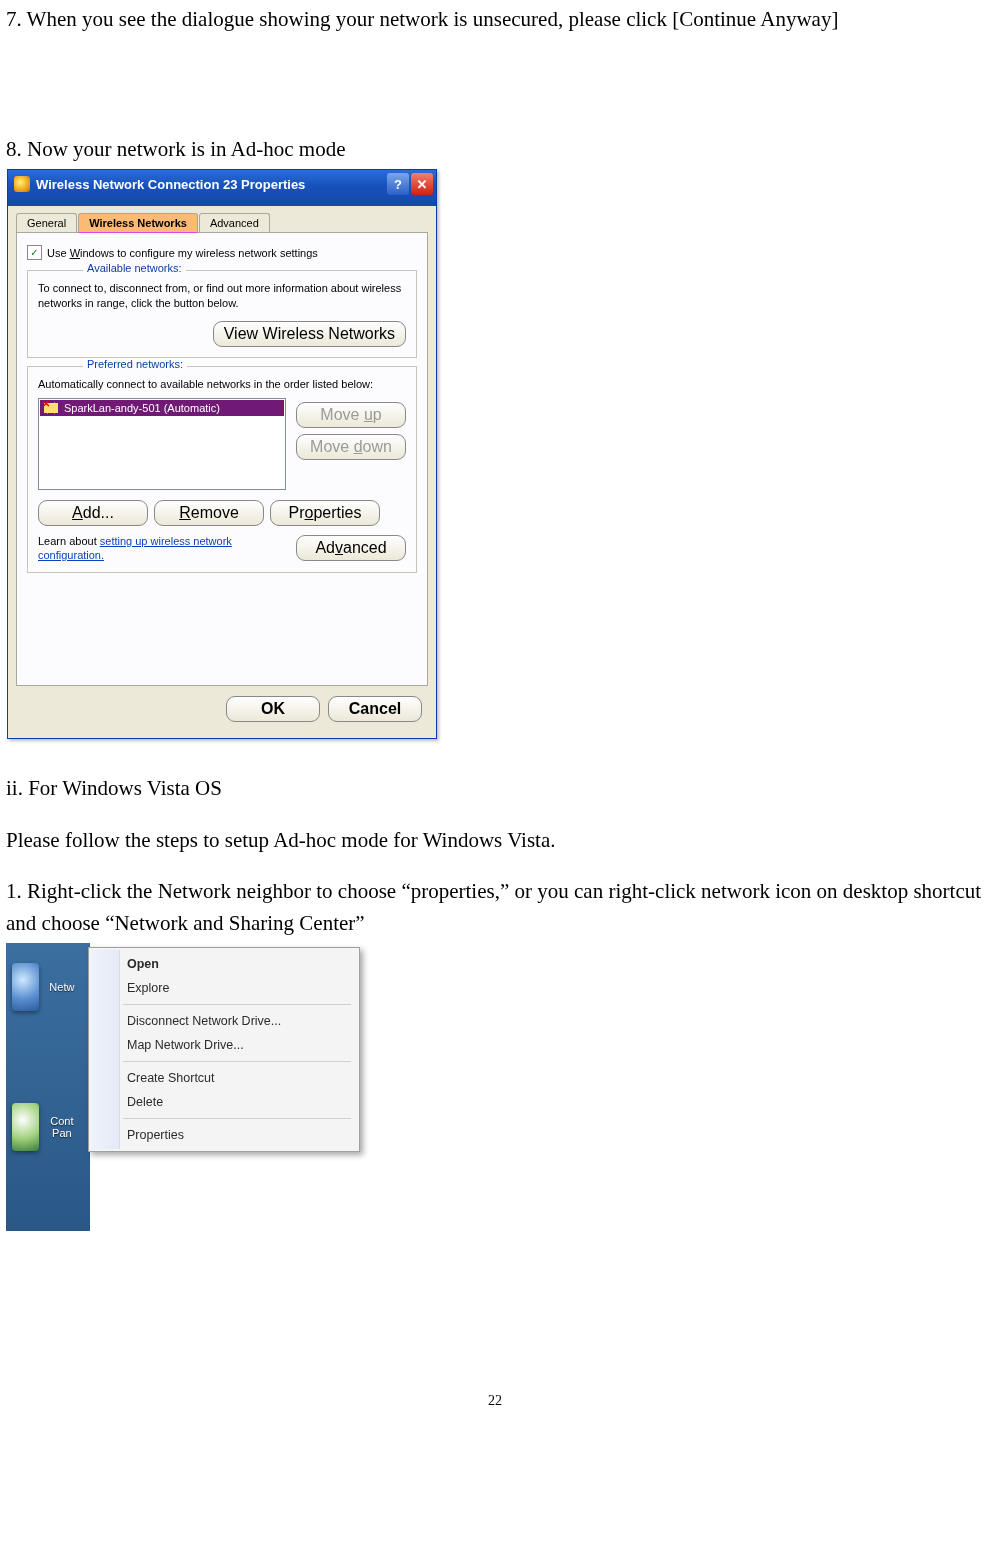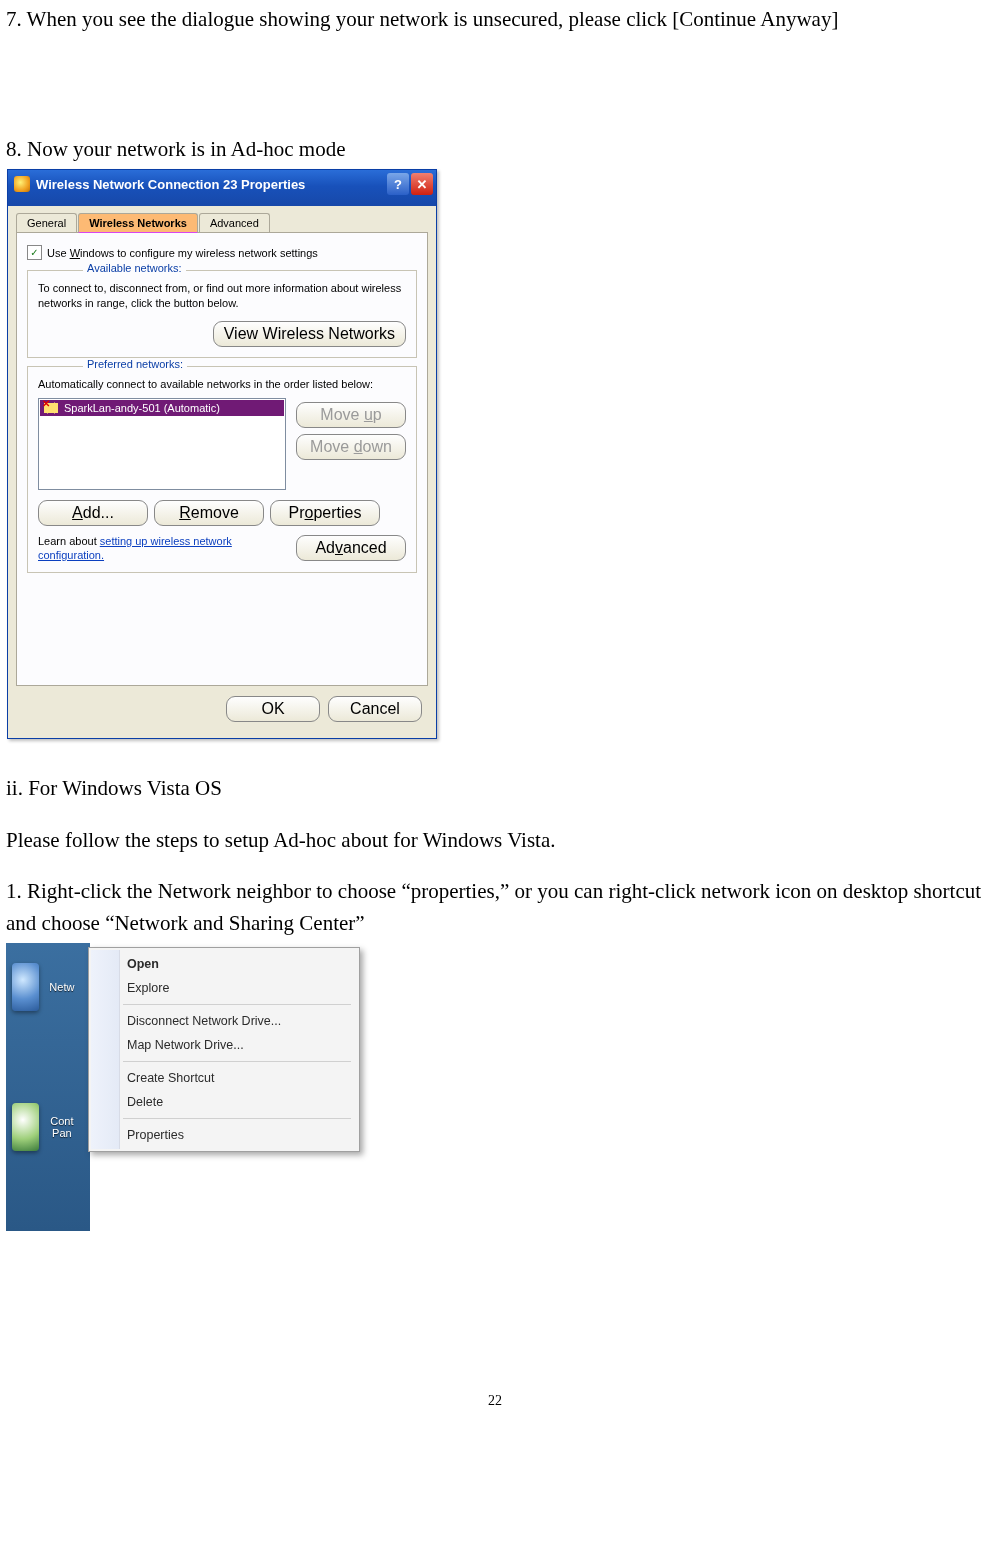--- a/index.html
+++ b/index.html
@@ -162,21 +162,21 @@
   .pref-row {
     display:flex; align-items:flex-start; gap:10px;
   }
   .pref-side {
     display:flex; flex-direction:column; gap:6px; padding-top:4px;
   }
   .xp-link {color:#0b3fbf;text-decoration:underline;}
   .learn-row{display:flex;align-items:center;justify-content:space-between;margin-top:8px;gap:10px;}
   .learn-row .txt{line-height:1.3;}
   .dialog-actions{
-    display:flex;justify-content:flex-end;gap:8px;padding:10px 6px 6px 0;
+    display:flex;justify-content:flex-end;gap:8px;padding:10px 6px 6px 0;font-weight:bold;
   }
 
   
   .vista-wrap {
     width: 352px;
     margin-left: 6px;
     position: relative;
     height: 290px;
     font-family: Tahoma, Arial, sans-serif;
   }
@@ -311,21 +311,21 @@
         <span class="xp-btn" style="min-width:72px">OK</span>
         <span class="xp-btn" style="min-width:72px">Cancel</span>
       </div>
     </div>
   </div>
 
   <div class="spacer-md"></div>
 
   <div class="body-text">ii. For Windows Vista OS</div>
   <div class="spacer-sm"></div>
-  <div class="body-text">Please follow the steps to setup Ad-hoc about for Windows Vista.</div>
+  <div class="body-text">Please follow the steps to setup Ad-hoc mode for Windows Vista.</div>
   <div class="spacer-sm"></div>
   <div class="body-text">1. Right-click the Network neighbor to choose “properties,” or you can right-click network icon on desktop shortcut and choose “Network and Sharing Center”</div>
 
   <div class="vista-wrap">
     <div class="vista-desktop">
       <div class="dicon">
         <div class="icon-img"></div>
         <div class="icon-label">Netw</div>
       </div>
       <div style="height:60px"></div>

